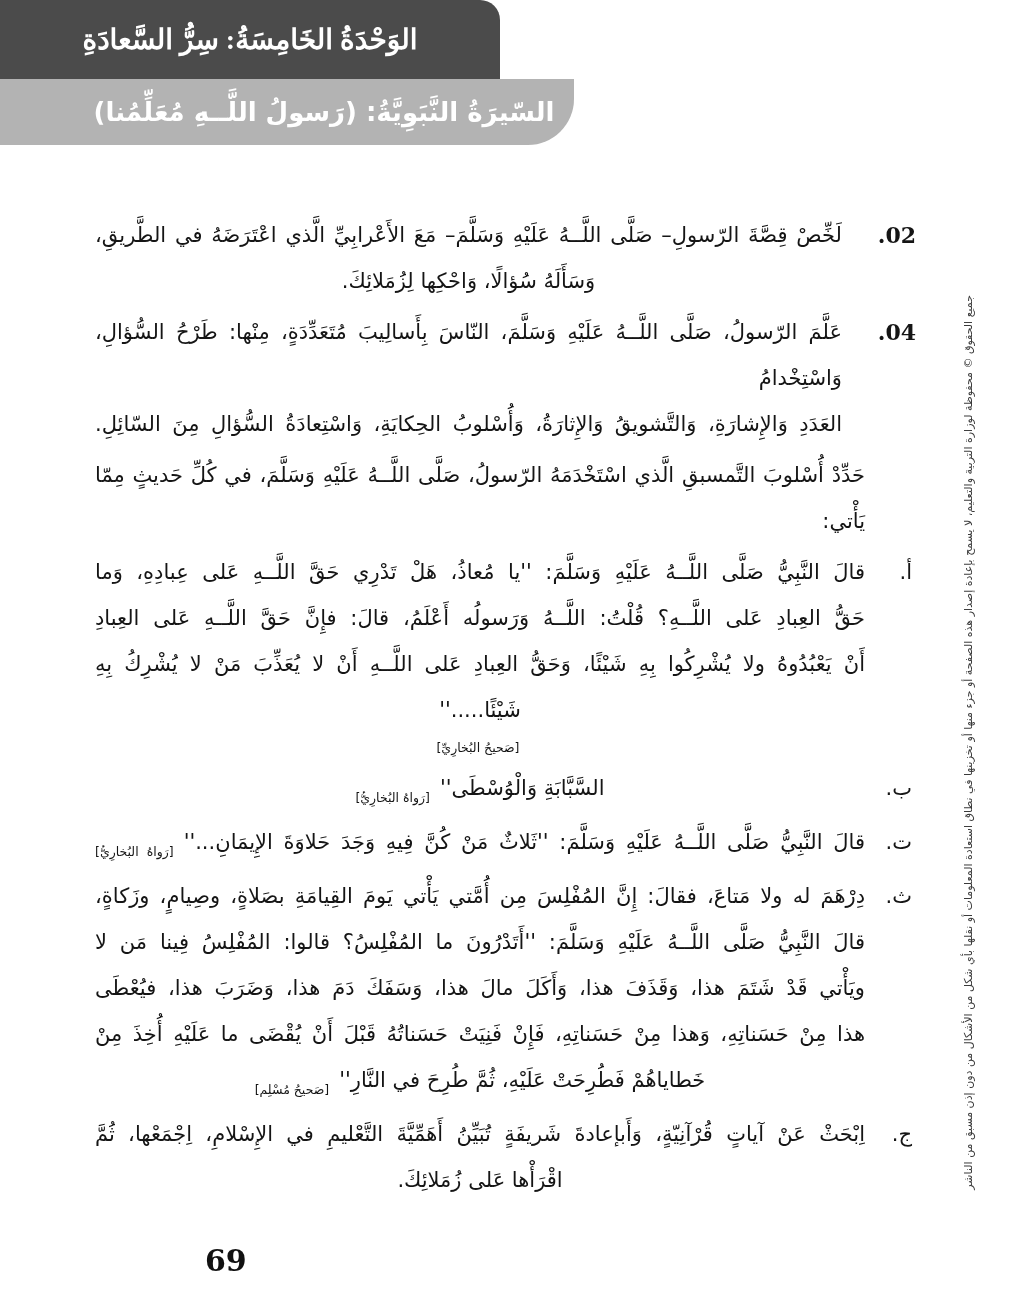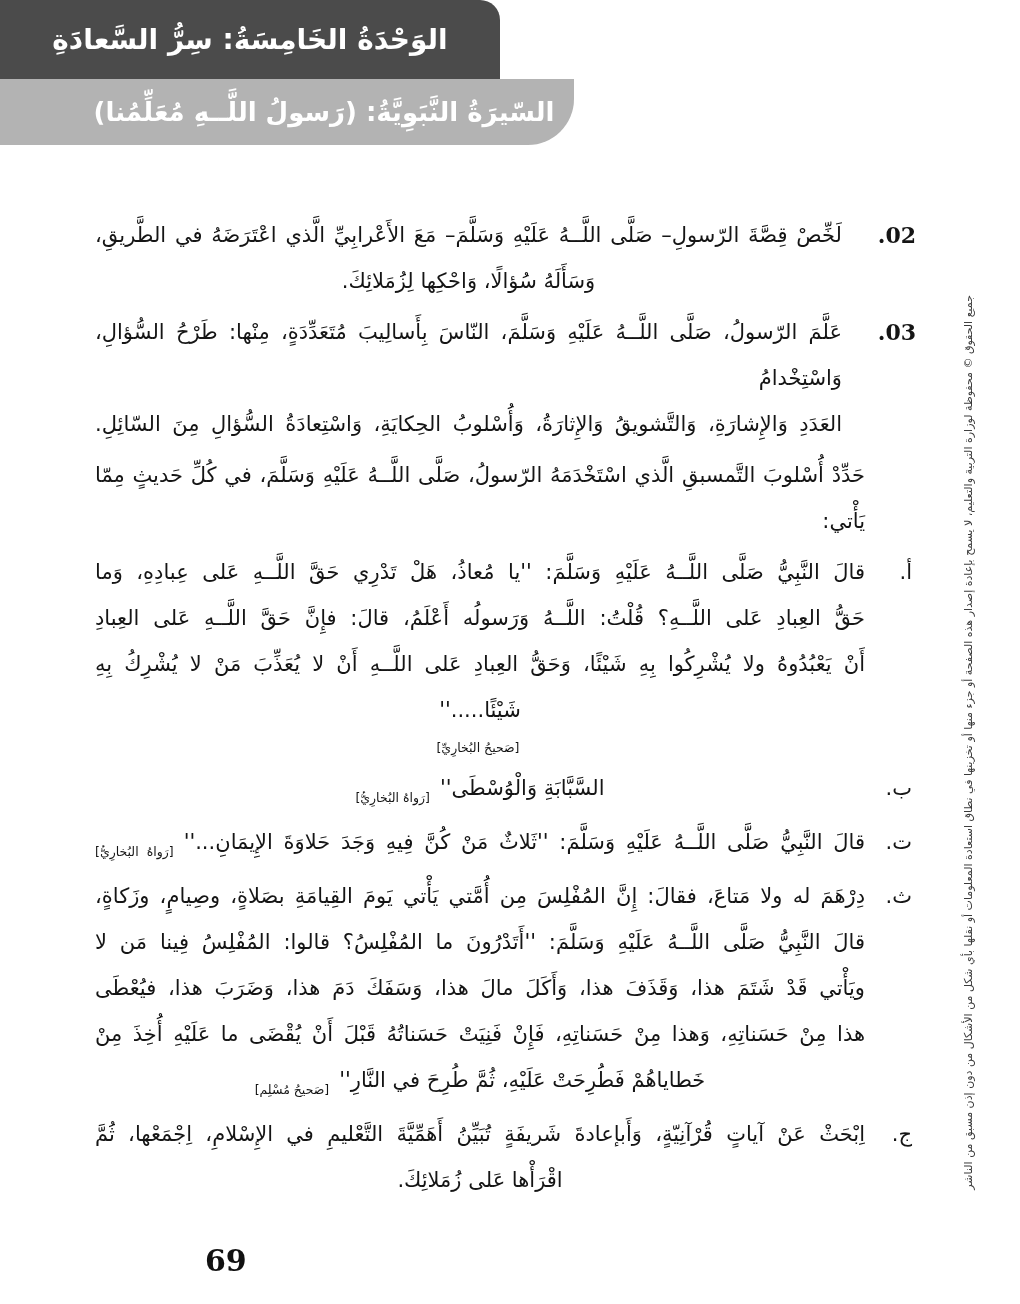--- a/index.html
+++ b/index.html
@@ -14,20 +14,21 @@
   
   .band{
     position:absolute;left:0;width:500px;
     display:flex;align-items:center;justify-content:center;
     color:#ffffff;font-weight:bold;
   }
   .band-dark{
     top:0;height:79px;background:#4b4b4b;
     border-radius:0 20px 0 0;
     font-size:28px;
+    font-family:Liberation Serif, serif;
   }
   .band-light{
     top:79px;height:66px;background:#b3b3b3;
     border-radius:0 0 46px 0;
     font-size:26px;
     padding-left:74px;
   }
   
   .content{
     position:absolute;top:212px;right:100px;left:95px;
@@ -87,21 +88,21 @@
     <span>السّيرَةُ النَّبَوِيَّةُ: (رَسولُ اللَّــهِ مُعَلِّمُنا)</span>
   </div>
 
   <div class="content" id="content">
       <div class="item numbered">
         <span class="marker">02.</span>
         <div class="line align-justify">لَخِّصْ قِصَّةَ الرّسولِ– صَلَّى اللَّــهُ عَلَيْهِ وَسَلَّمَ– مَعَ الأَعْرابِيِّ الَّذي اعْتَرَضَهُ في الطَّريقِ،</div>
         <div class="line align-center">وَسَأَلَهُ سُؤالًا، وَاحْكِها لِزُمَلائِكَ.</div>
       </div>
       <div class="item numbered">
-        <span class="marker">03.</span>
+        <span class="marker">04.</span>
         <div class="line align-justify">عَلَّمَ الرّسولُ، صَلَّى اللَّــهُ عَلَيْهِ وَسَلَّمَ، النّاسَ بِأَسالِيبَ مُتَعَدِّدَةٍ، مِنْها: طَرْحُ السُّؤالِ، وَاسْتِخْدامُ</div>
         <div class="line align-justify">العَدَدِ وَالإِشارَةِ، وَالتَّشويقُ وَالإِثارَةُ، وَأُسْلوبُ الحِكايَةِ، وَاسْتِعادَةُ السُّؤالِ مِنَ السّائِلِ.</div>
       </div>
       <div class="item instruction">
         <div class="line align-justify">حَدِّدْ أُسْلوبَ التَّمسبقِ الَّذي اسْتَخْدَمَهُ الرّسولُ، صَلَّى اللَّــهُ عَلَيْهِ وَسَلَّمَ، في كُلِّ حَديثٍ مِمّا يَأْتي:</div>
       </div>
       <div class="item lettered">
         <span class="marker">أ.</span>
         <div class="line align-justify">قالَ النَّبِيُّ صَلَّى اللَّــهُ عَلَيْهِ وَسَلَّمَ: ''يا مُعاذُ، هَلْ تَدْرِي حَقَّ اللَّــهِ عَلى عِبادِهِ، وَما</div>
         <div class="line align-justify">حَقُّ العِبادِ عَلى اللَّــهِ؟ قُلْتُ: اللَّــهُ وَرَسولُه أَعْلَمُ، قالَ: فإِنَّ حَقَّ اللَّــهِ عَلى العِبادِ</div>

